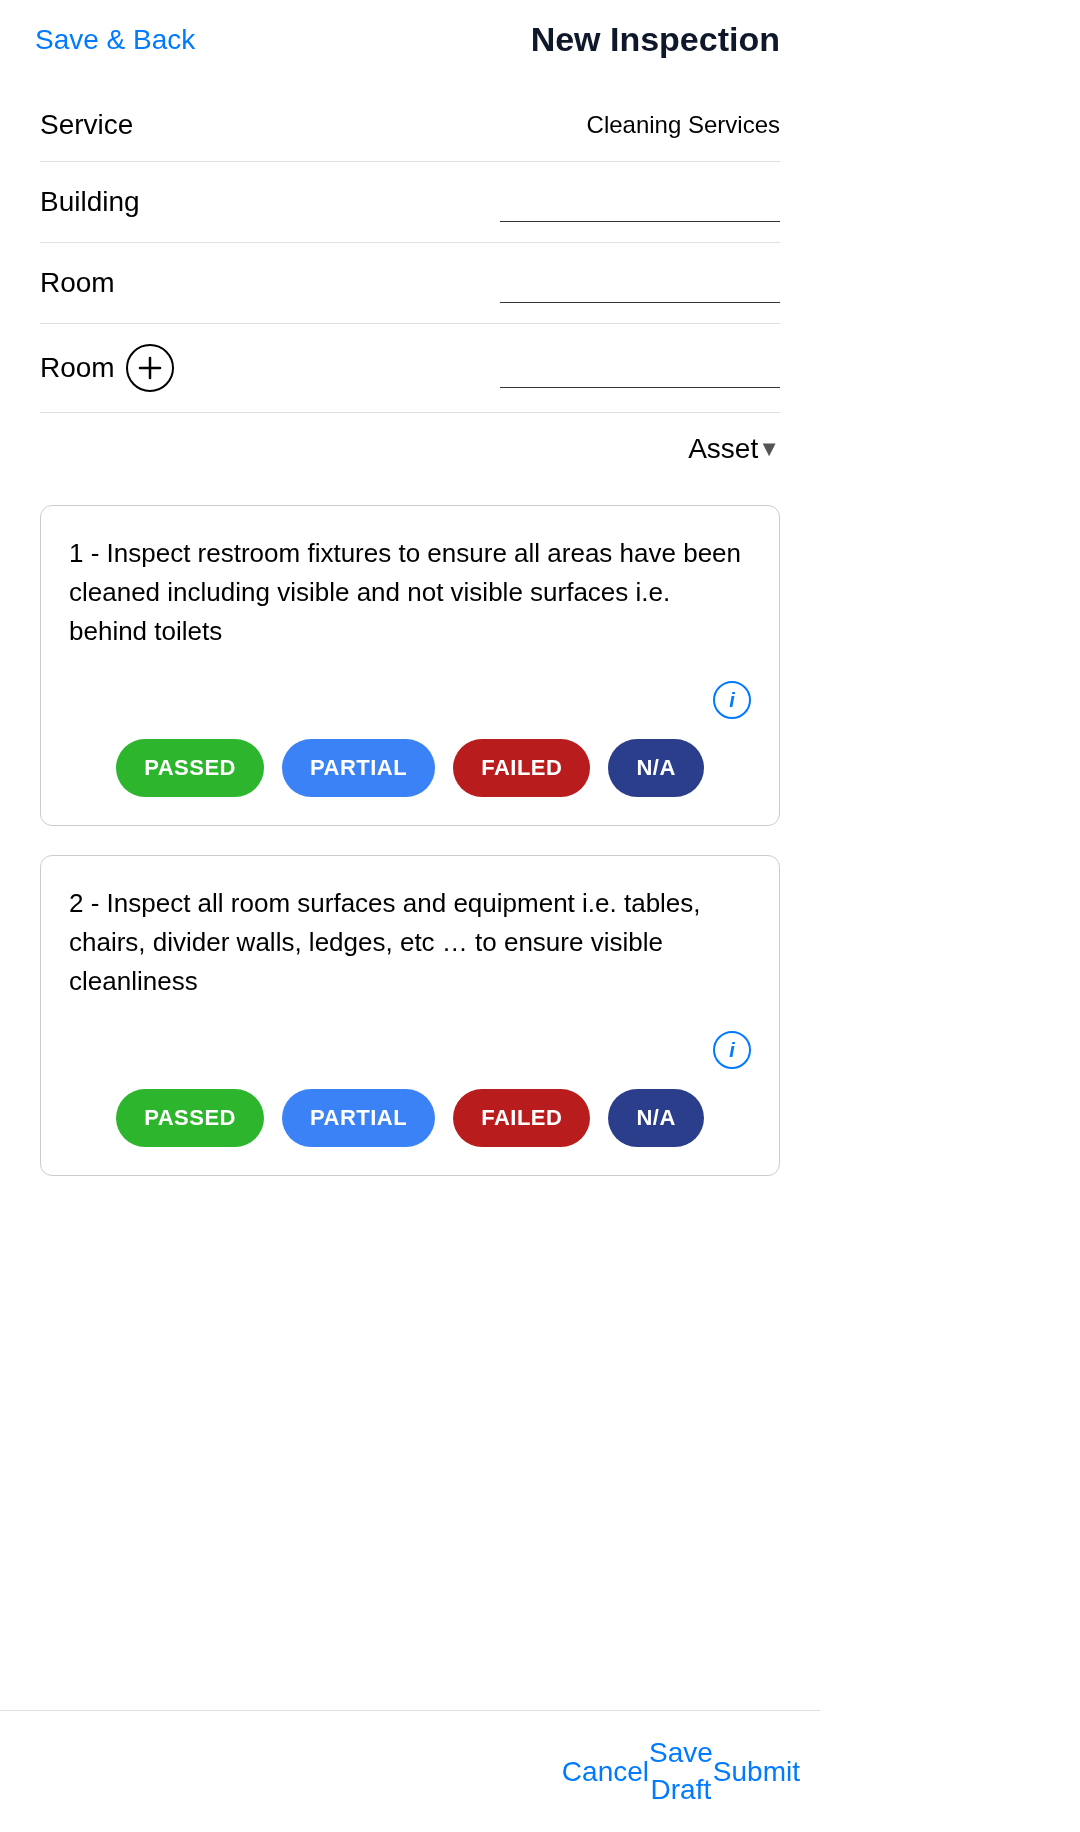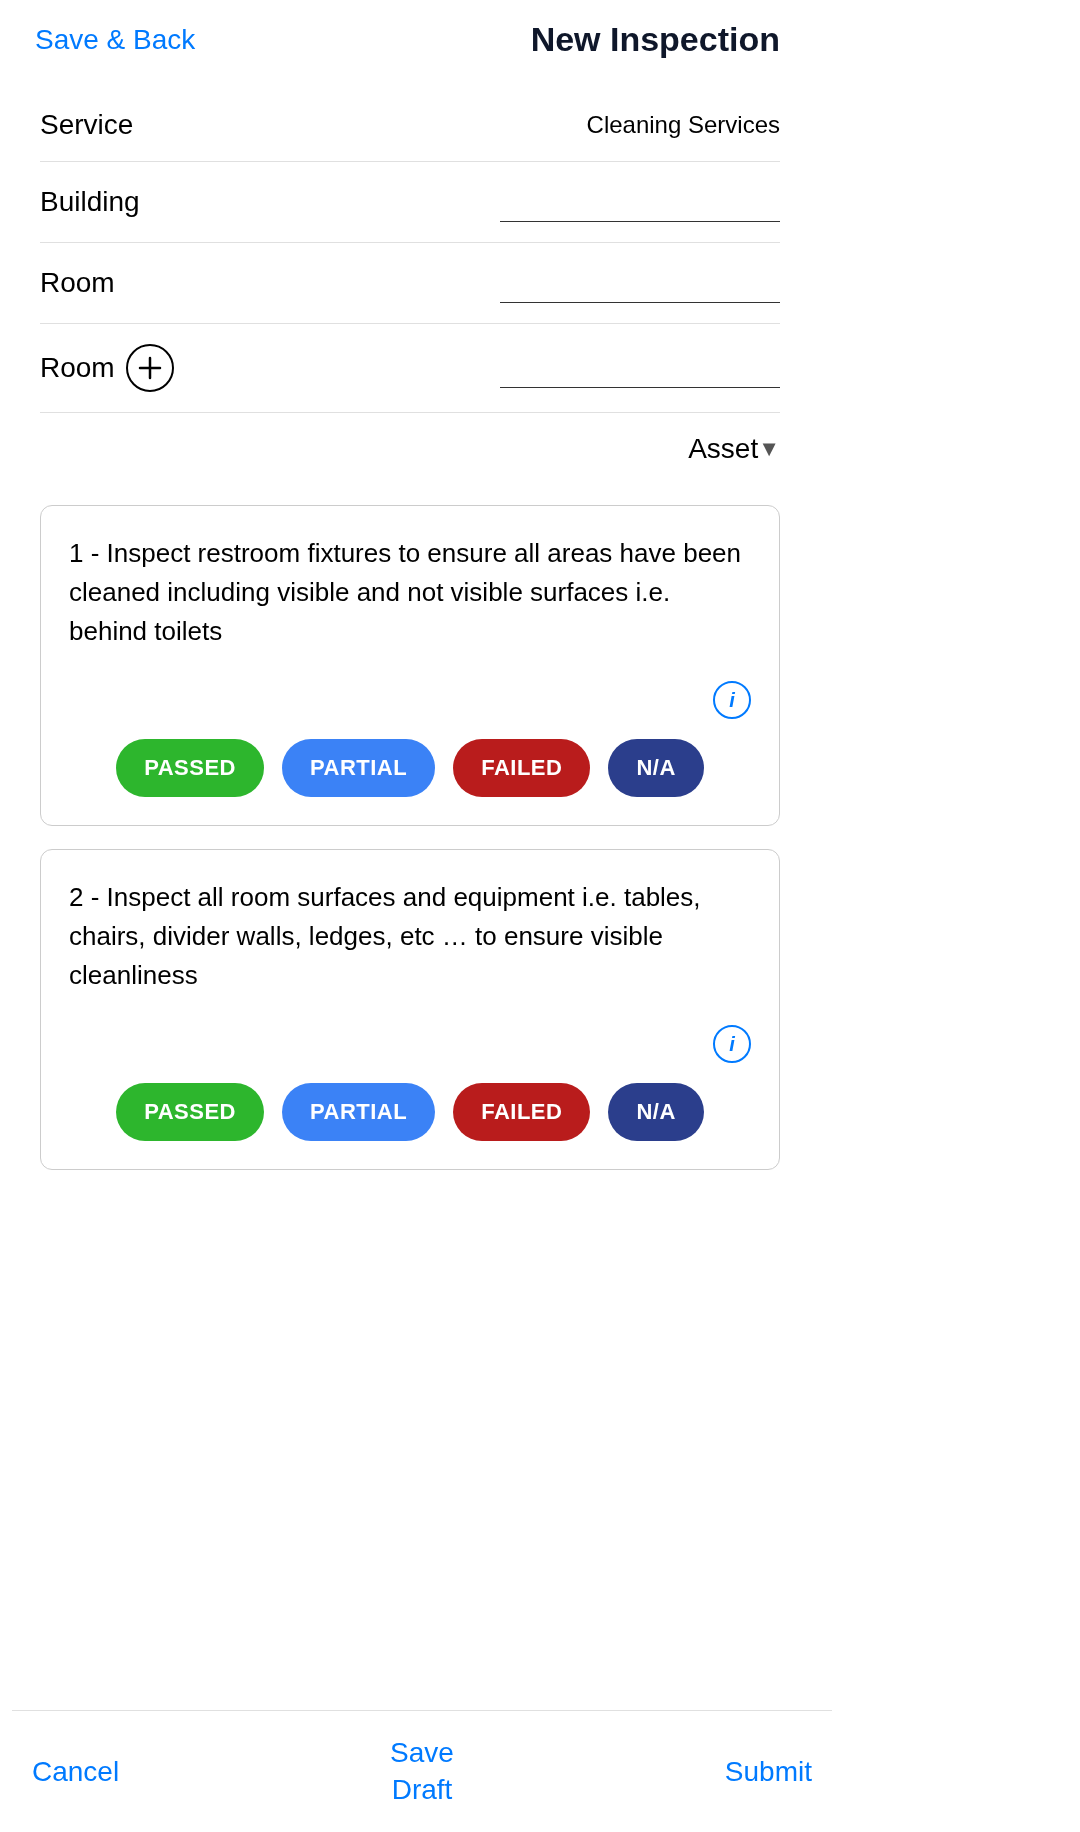--- a/index.html
+++ b/index.html
@@ -118,21 +118,21 @@
     .dropdown-arrow {
       font-size: 22px;
       color: #555;
     }
 
     
     .cards-section {
       padding: 20px 40px;
       display: flex;
       flex-direction: column;
-      gap: 23px;
+      gap: 29px;
     }
 
     .inspection-card {
       border: 1.5px solid #ccc;
       border-radius: 12px;
       padding: 28px 28px 28px 28px;
       background: #fff;
     }
 
     .card-text {
@@ -184,26 +184,26 @@
 
     .btn-passed { background: #2DB62D; }
     .btn-partial { background: #3b82f6; }
     .btn-failed { background: #b91c1c; }
     .btn-na { background: #2B3E8C; }
 
     
     .footer {
       position: fixed;
       bottom: 0;
-      left: 12px;
+      left: 0;
       width: 820px;
       background: #fff;
       border-top: 1px solid #e0e0e0;
       display: flex;
-      justify-content: space-between;
+      justify-content: flex-end;
       align-items: center;
       padding: 24px 20px;
     }
 
     .footer-btn {
       font-size: 28px;
       font-weight: 500;
       color: #007AFF;
       background: none;
       border: none;

